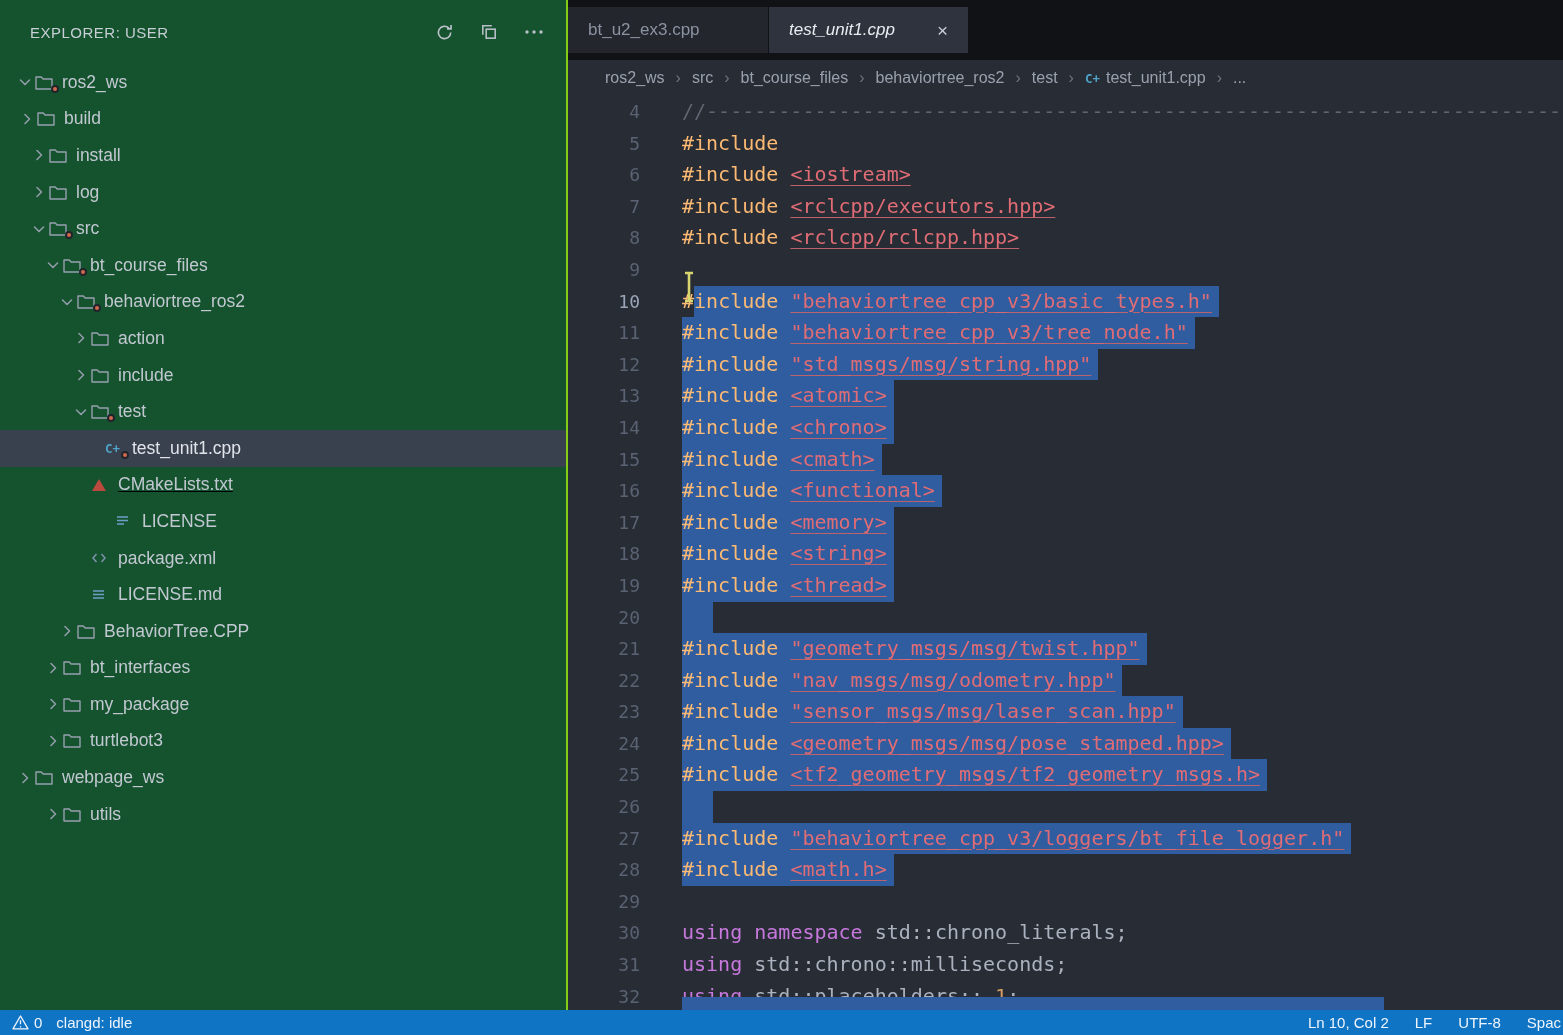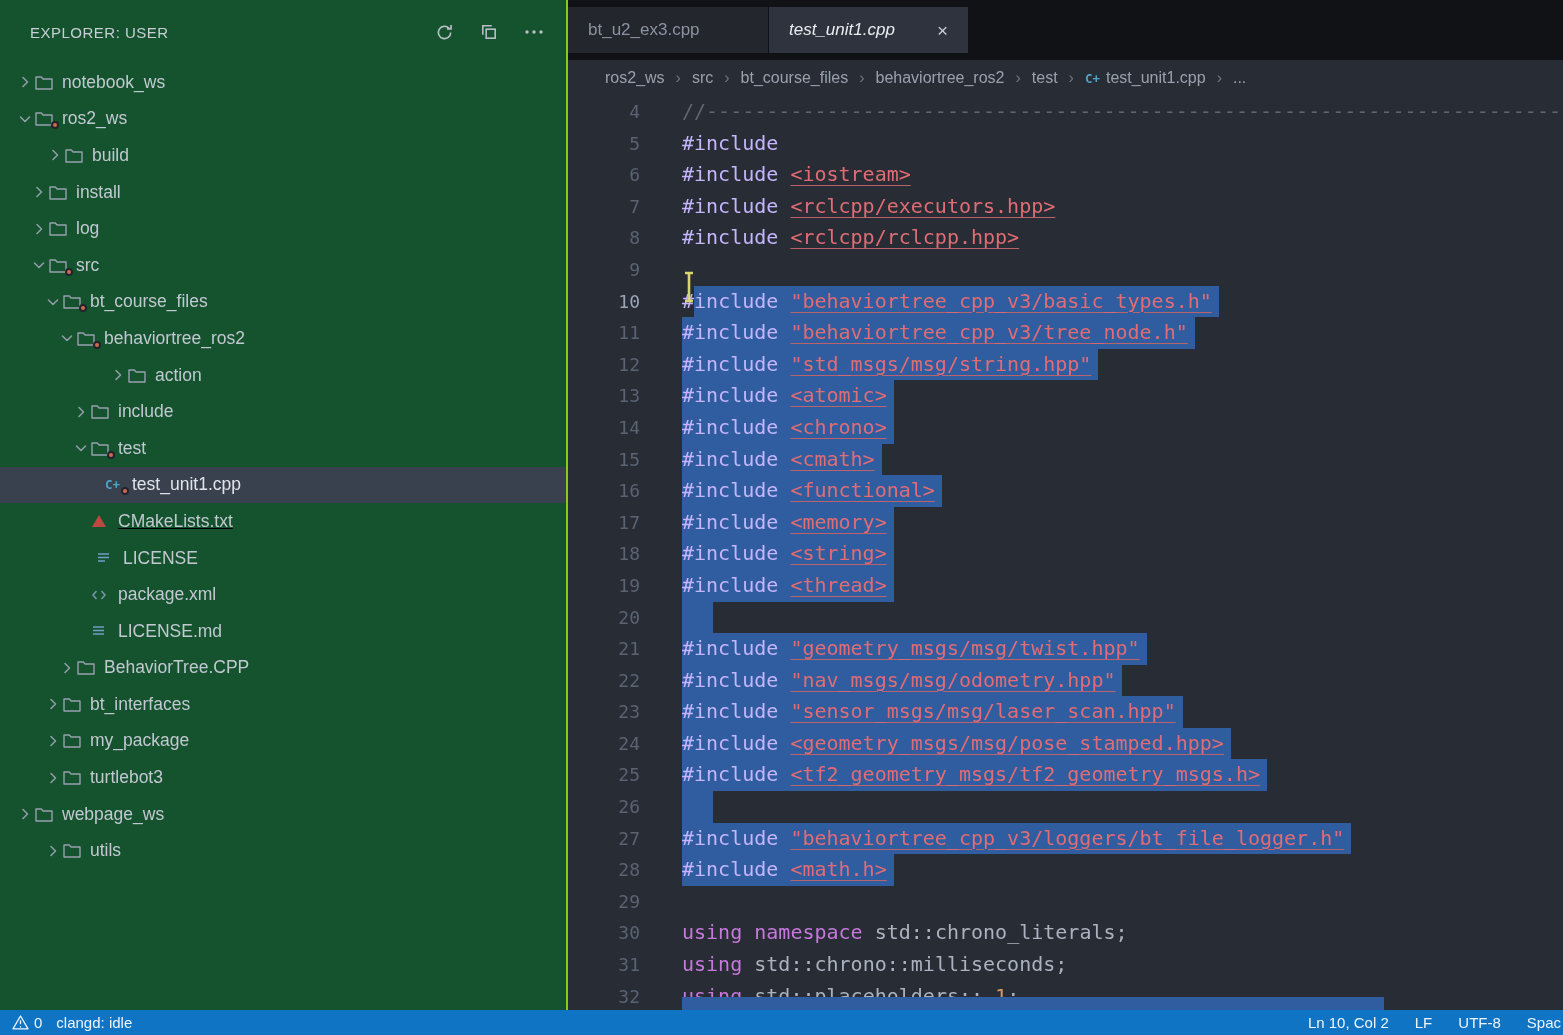--- a/index.html
+++ b/index.html
@@ -34,21 +34,21 @@
   .breadcrumb{height:36px;display:flex;align-items:center;gap:11px;padding-left:37px;font-size:16px;color:#9aa1ae;background:#282c34;flex-shrink:0;white-space:nowrap}
   .bc-sep{color:#6d7480;font-size:16px}
   .bc-item{display:flex;align-items:center;gap:6px;cursor:pointer}
 
   .editor{flex:1;position:relative;overflow:hidden;font-family:"DejaVu Sans Mono",monospace}
   .codeline{display:flex;height:31.6px;line-height:31.6px;white-space:pre}
   .gutter{width:72px;min-width:72px;text-align:right;font-size:18px;color:#5a6373}
   .gutter.active{color:#9aa5b7}
   .lc{padding-left:42px;display:flex;font-size:20px}
   .lc span{line-height:31.6px}
-  .c-pp{color:#c4b5fd}
+  .c-pp{color:#fdba74}
   .c-path{color:#e06c75;text-decoration:underline;text-underline-offset:4px;text-decoration-thickness:1px;text-decoration-color:#bb626b}
   .c-kw{color:#c678dd}
   .c-plain{color:#abb2bf}
   .c-cmt{color:#5f6672}
   .c-num{color:#d19a66}
   .sel{background:#2f5d9f;box-shadow:7px 0 0 0 #2f5d9f}
   .hband{position:absolute;left:114px;bottom:0;width:702px;height:13px;background:#2f5d9f}
   .ibeam{position:absolute;left:112px;top:270px;z-index:5;pointer-events:none}
 
   
@@ -85,47 +85,34 @@
                 <circle cx="3" cy="3" r="1.7"></circle>
                 <circle cx="10" cy="3" r="1.7"></circle>
                 <circle cx="17" cy="3" r="1.7"></circle>
               </g>
             </svg>
         </span>
       </span>
     </div>
     <div class="tree">
         <div class="tree-row" style="padding-left: 14px;">
-          <span class="chev">
-            <svg width="16" height="16" viewBox="0 0 16 16">
-              <path d="M6 3.5L10.5 8L6 12.5" fill="none" stroke="#939baa" stroke-width="1.6" stroke-linecap="round" stroke-linejoin="round"></path>
-            </svg>
-          </span>
-          <span class="ficon">
-            <svg width="18" height="15" viewBox="0 0 18 15">
-              <path d="M1 2h5.3l1.8 2H17v10H1z" fill="none" stroke="#98a0ae" stroke-width="1.4" stroke-linejoin="round"></path>
-            </svg>
-          </span>
-          <span class="flabel">notebook_ws</span>
-        </div>
-        <div class="tree-row" style="padding-left: 14px;">
           <span class="chev exp">
             <svg width="16" height="16" viewBox="0 0 16 16">
               <path d="M6 3.5L10.5 8L6 12.5" fill="none" stroke="#939baa" stroke-width="1.6" stroke-linecap="round" stroke-linejoin="round"></path>
             </svg>
           </span>
           <span class="ficon">
             <svg width="18" height="15" viewBox="0 0 18 15">
               <path d="M1 2h5.3l1.8 2H17v10H1z" fill="none" stroke="#98a0ae" stroke-width="1.4" stroke-linejoin="round"></path>
             </svg>
             <i class="dot"></i>
           </span>
           <span class="flabel">ros2_ws</span>
         </div>
-        <div class="tree-row" style="padding-left: 44px;">
+        <div class="tree-row" style="padding-left: 16px;">
           <span class="chev">
             <svg width="16" height="16" viewBox="0 0 16 16">
               <path d="M6 3.5L10.5 8L6 12.5" fill="none" stroke="#939baa" stroke-width="1.6" stroke-linecap="round" stroke-linejoin="round"></path>
             </svg>
           </span>
           <span class="ficon">
             <svg width="18" height="15" viewBox="0 0 18 15">
               <path d="M1 2h5.3l1.8 2H17v10H1z" fill="none" stroke="#98a0ae" stroke-width="1.4" stroke-linejoin="round"></path>
             </svg>
           </span>
@@ -192,21 +179,21 @@
             </svg>
           </span>
           <span class="ficon">
             <svg width="18" height="15" viewBox="0 0 18 15">
               <path d="M1 2h5.3l1.8 2H17v10H1z" fill="none" stroke="#98a0ae" stroke-width="1.4" stroke-linejoin="round"></path>
             </svg>
             <i class="dot"></i>
           </span>
           <span class="flabel">behaviortree_ros2</span>
         </div>
-        <div class="tree-row" style="padding-left: 70px; margin-left: 37px;">
+        <div class="tree-row" style="padding-left: 70px;">
           <span class="chev">
             <svg width="16" height="16" viewBox="0 0 16 16">
               <path d="M6 3.5L10.5 8L6 12.5" fill="none" stroke="#939baa" stroke-width="1.6" stroke-linecap="round" stroke-linejoin="round"></path>
             </svg>
           </span>
           <span class="ficon">
             <svg width="18" height="15" viewBox="0 0 18 15">
               <path d="M1 2h5.3l1.8 2H17v10H1z" fill="none" stroke="#98a0ae" stroke-width="1.4" stroke-linejoin="round"></path>
             </svg>
           </span>
@@ -249,21 +236,21 @@
         </div>
         <div class="tree-row" style="padding-left: 70px; text-decoration: underline;">
           <span class="chev"></span>
           <span class="ficon">
             <svg width="16" height="14" viewBox="0 0 16 14">
               <path d="M8 1L15 13H1z" fill="#bb4940"></path>
             </svg>
           </span>
           <span class="flabel">CMakeLists.txt</span>
         </div>
-        <div class="tree-row" style="padding-left: 75px; align-items: center;">
+        <div class="tree-row" style="padding-left: 94px; align-items: center;">
           <span class="chev"></span>
           <span class="ficon">
             <svg width="15" height="14" viewBox="0 0 15 14">
               <g stroke="#6f9fc8" stroke-width="1.5">
                 <path d="M2 3h11M2 6.5h11M2 10h7"></path>
               </g>
             </svg>
           </span>
           <span class="flabel">LICENSE</span>
         </div>

